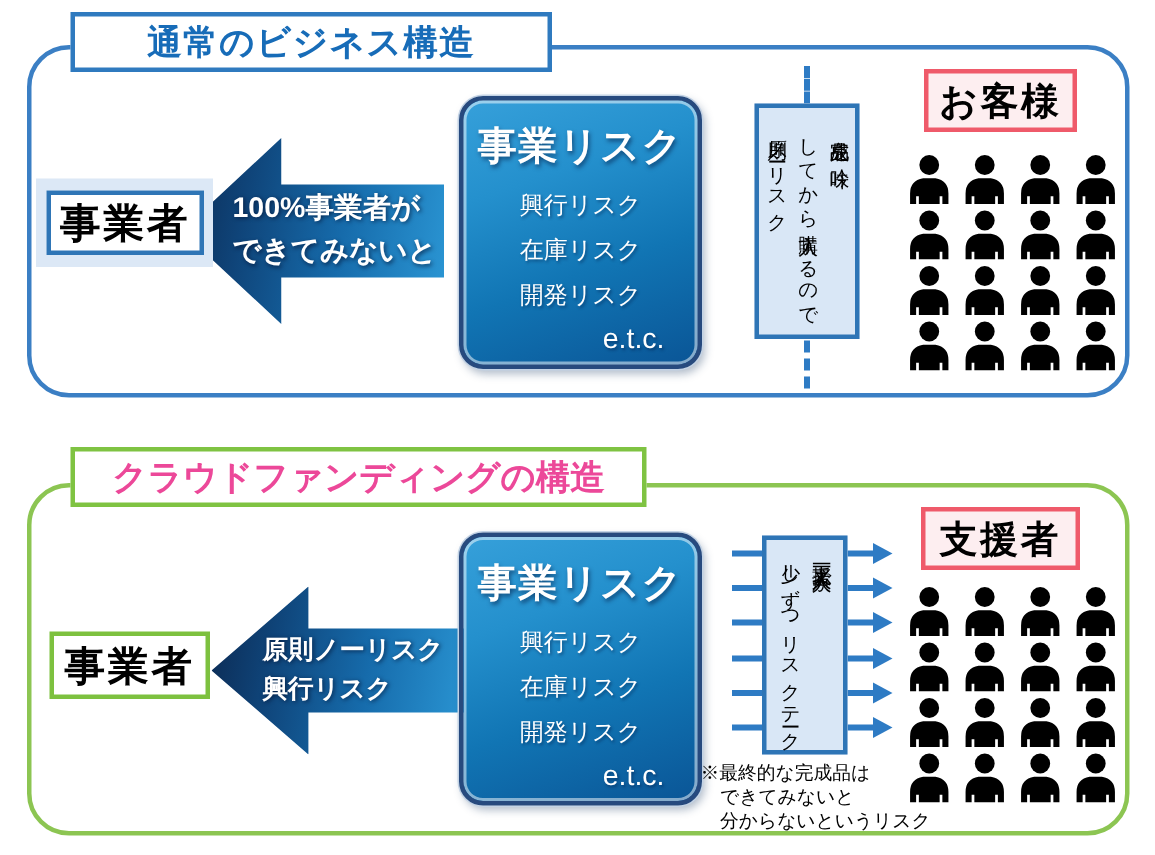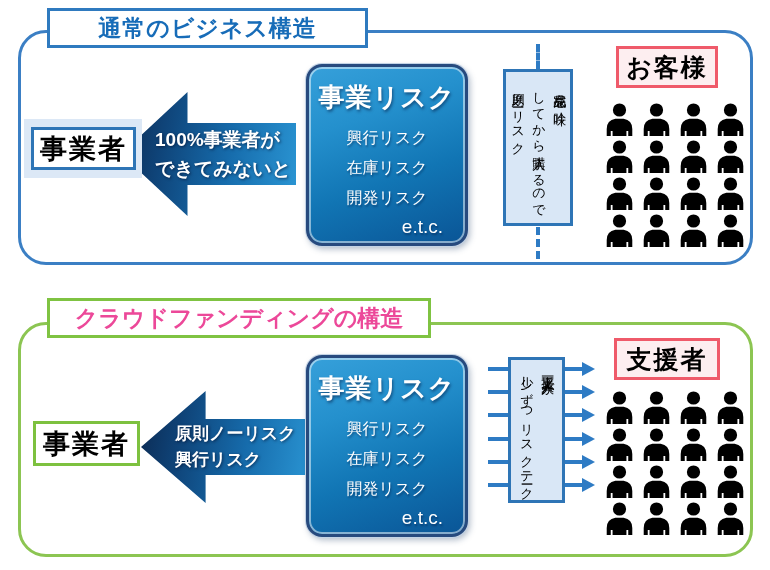--- a/index.html
+++ b/index.html
@@ -307,14 +307,17 @@
       <svg class="person" viewBox="0 0 36 40">
         <circle cx="18" cy="8.5" r="8"></circle>
         <path d="M2.5 40 V31.5 Q2.5 21 13 19.2 H23 Q33.5 21 33.5 31.5 V40 H28.6 V33.8 H26.4 V40 H9.6 V33.8 H7.4 V40 Z"></path>
       </svg>
       <svg class="person" viewBox="0 0 36 40">
         <circle cx="18" cy="8.5" r="8"></circle>
         <path d="M2.5 40 V31.5 Q2.5 21 13 19.2 H23 Q33.5 21 33.5 31.5 V40 H28.6 V33.8 H26.4 V40 H9.6 V33.8 H7.4 V40 Z"></path>
       </svg>
     </div>
 
+  <div class="footnote">※最終的な完成品は
+できてみないと
+分からないというリスク</div>
 
 </div>
 
 </body></html>

